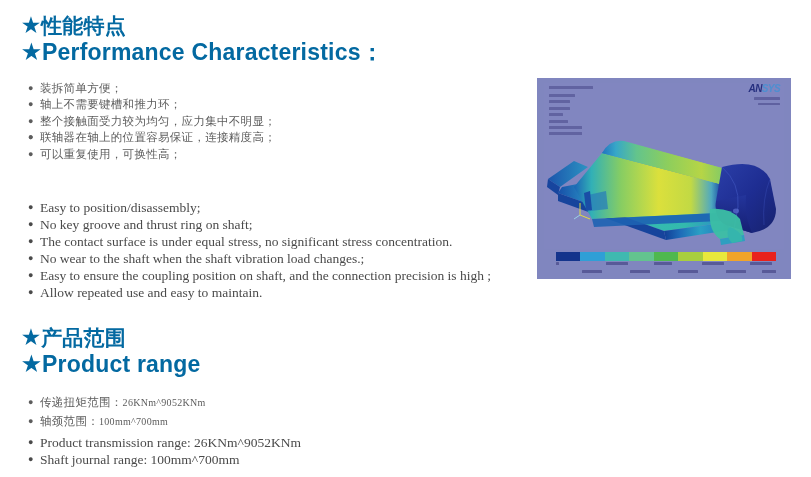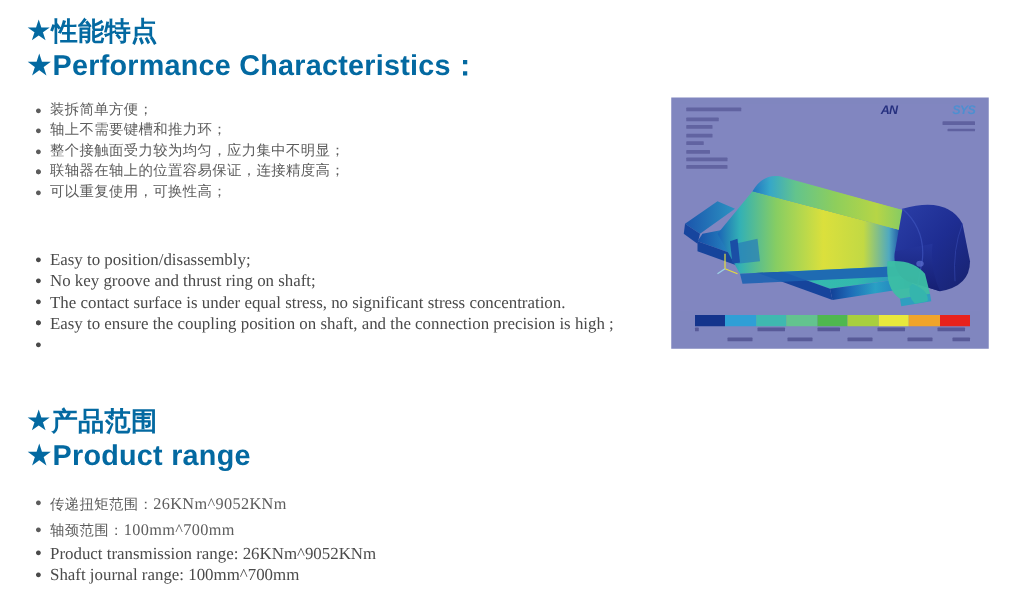--- a/index.html
+++ b/index.html
@@ -84,21 +84,21 @@
   #cn-range { top: 393px; }
   #cn-range li {
     font-size: 11.5px;
     line-height: 19px;
     color: #5c5c5c;
     letter-spacing: 0.3px;
   }
   #cn-range li .dot { font-size: 9px; }
   #cn-range li .val {
     font-family: "Liberation Serif", serif;
-    font-size: 13px;
+    font-size: 10px;
   }
 
   
   #en-range { top: 434px; }
   #en-range li {
     font-family: "Liberation Serif", serif;
     font-size: 13.5px;
     line-height: 17px;
     color: #4a4a4a;
   }
@@ -144,21 +144,21 @@
     font-family: "Liberation Sans", sans-serif;
     font-size: 10px;
     font-weight: bold;
     font-style: italic;
     letter-spacing: -0.6px;
     color: #2f3c9e;
     text-align: right;
     line-height: 1;
   }
   #ansys-logo .an { color: #26307f; }
-  #ansys-logo .sys { color: #4e8fd0; margin-left: 44px; }
+  #ansys-logo .sys { color: #4e8fd0; }
   .fea-date-line {
     height: 2.5px;
     background: #4a4a8a;
     opacity: 0.6;
     margin-top: 3px;
     margin-left: auto;
     border-radius: 0.5px;
   }
 
   
@@ -213,23 +213,23 @@
   <li><span class="dot">●</span><span>整个接触面受力较为均匀，应力集中不明显；</span></li>
   <li><span class="dot">●</span></li>
   <li><span class="dot">●</span><span>联轴器在轴上的位置容易保证，连接精度高；</span></li>
   <li><span class="dot">●</span><span>可以重复使用，可换性高；</span></li>
 </ul>
 
 <ul class="bullet-list" id="en-features">
   <li><span class="dot">●</span><span>Easy to position/disassembly;</span></li>
   <li><span class="dot">●</span><span>No key groove and thrust ring on shaft;</span></li>
   <li><span class="dot">●</span><span>The contact surface is under equal stress, no significant stress concentration.</span></li>
-  <li><span class="dot">●</span></li>
+  <li><span class="dot">●</span><span>No wear to the shaft when the shaft vibration load changes.;</span></li>
   <li><span class="dot">●</span><span>Easy to ensure the coupling position on shaft, and the connection precision is high ;</span></li>
-  <li><span class="dot">●</span></li>
+  <li><span class="dot">●</span><span>Allow repeated use and easy to maintain.</span></li>
 </ul>
 
 <div class="heading-block" id="range-heading">
   <div class="heading-line heading-cn">
     <span class="star">★</span><span>产品范围</span>
   </div>
   <div class="heading-line heading-en">
     <span class="star">★</span><span>Product range</span>
   </div>
 </div>

